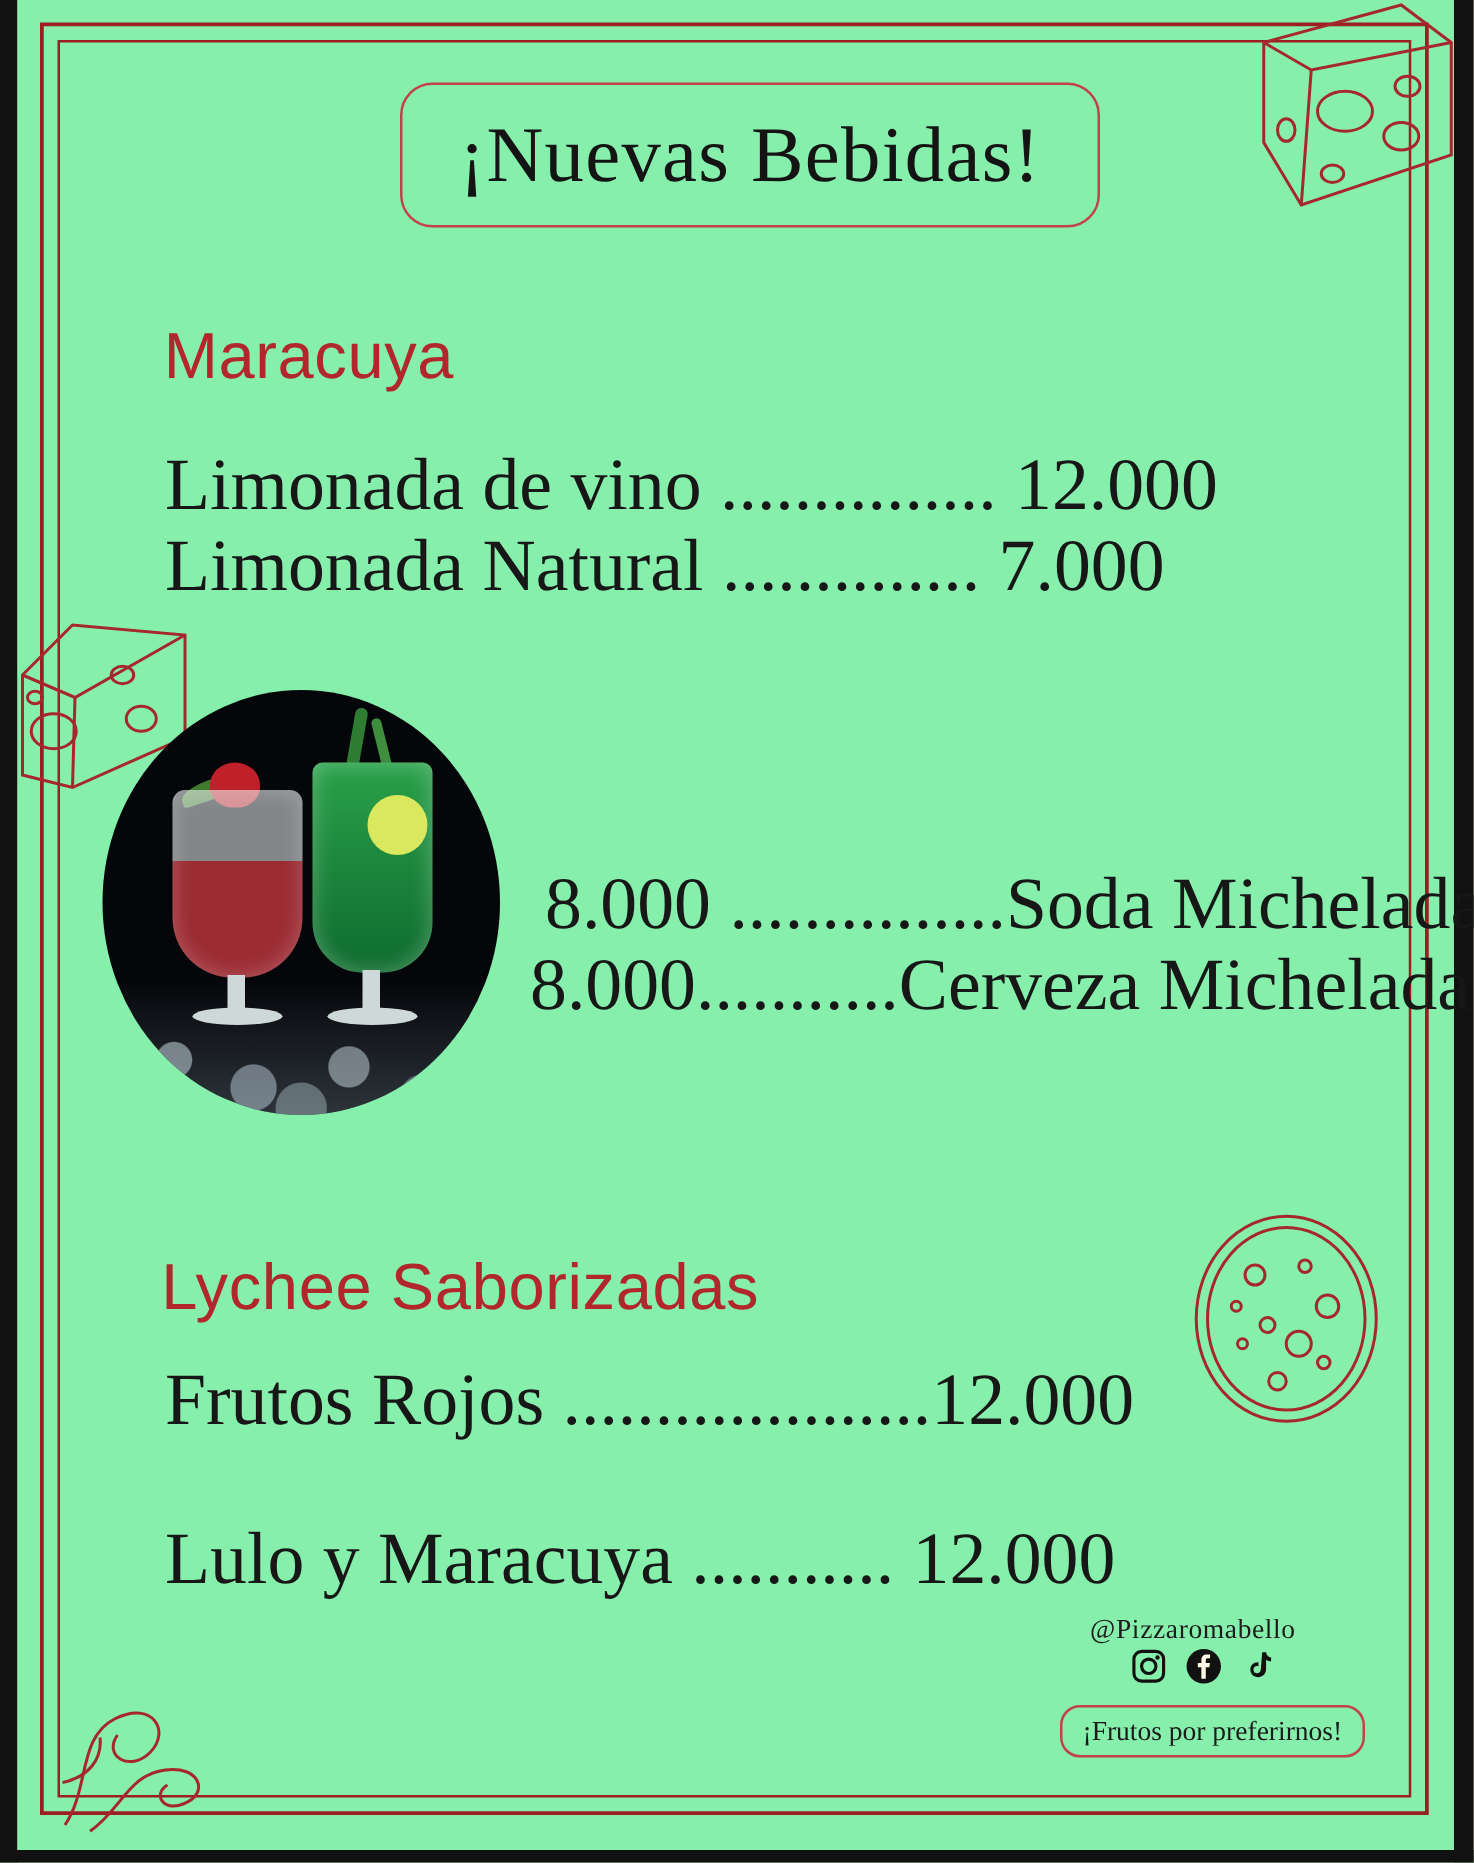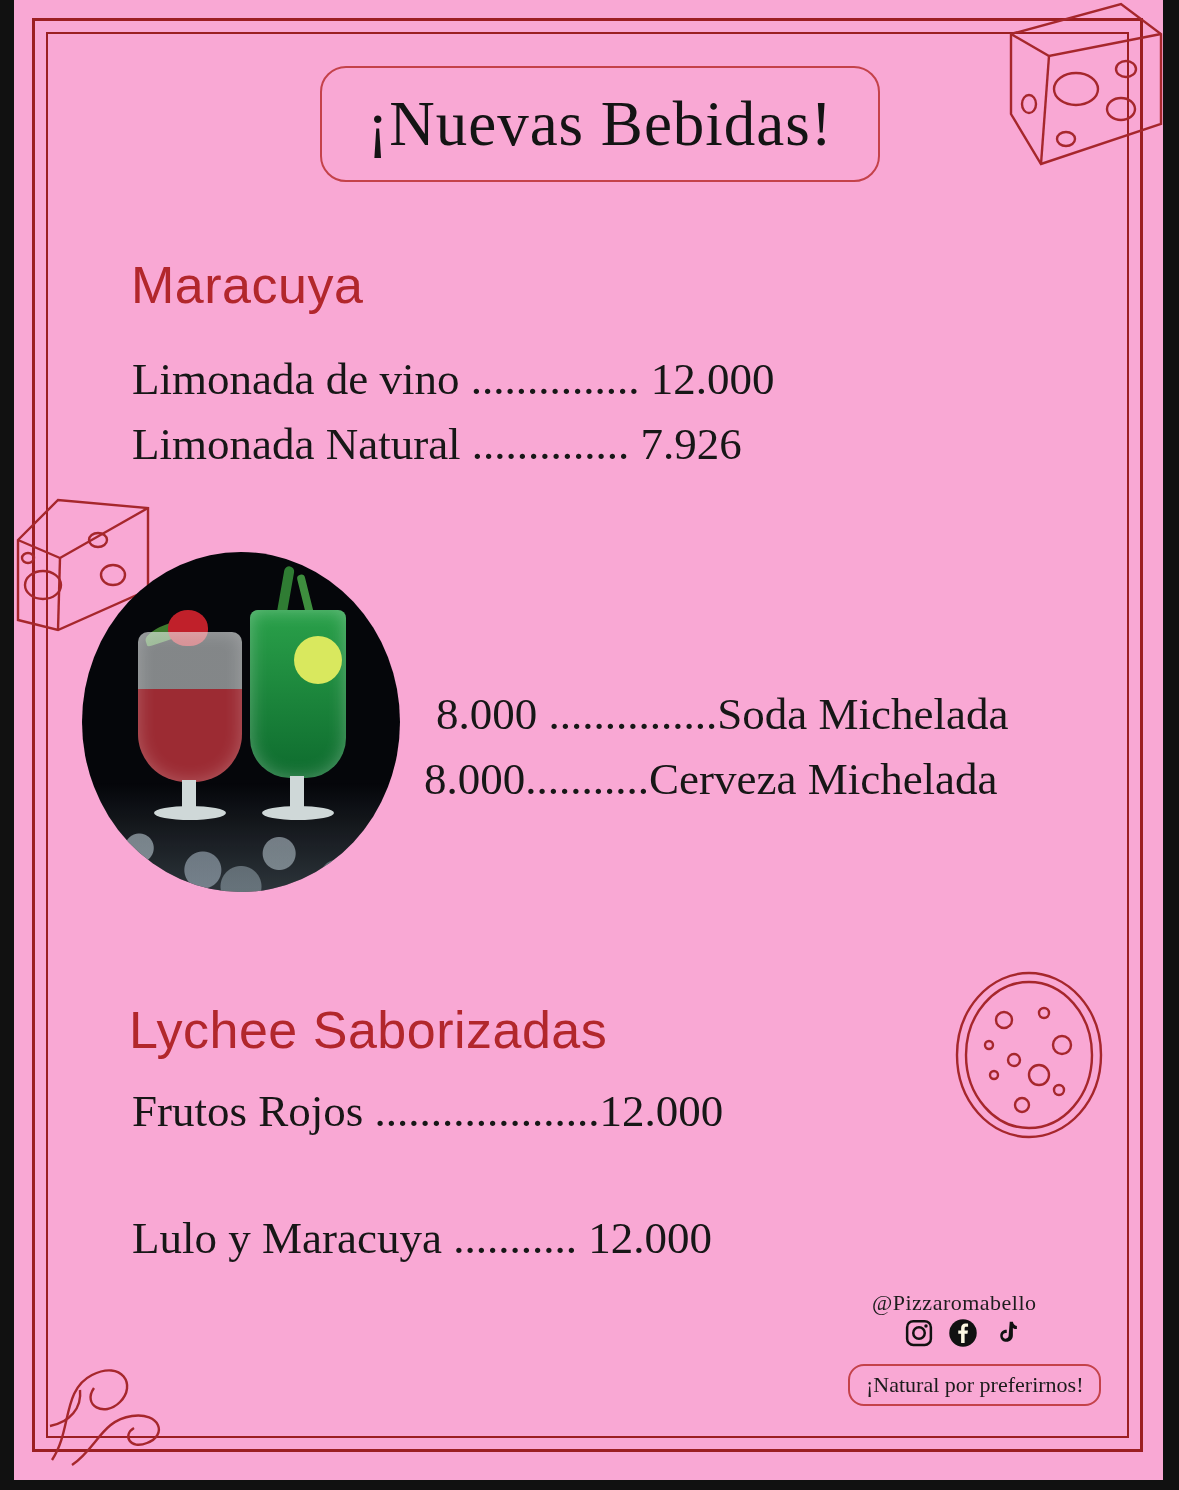--- a/index.html
+++ b/index.html
@@ -30,21 +30,21 @@
   .edge-left  { left: 0; top: 0; width: 14px; height: 1490px; }
   .edge-right { right: 0; top: 0; width: 16px; height: 1490px; }
   .edge-bottom{ left: 0; bottom: 0; width: 1179px; height: 10px; }
 
   .sheet {
     position: absolute;
     left: 14px;
     top: 0;
     width: 1149px;
     height: 1480px;
-    background: #f9a8d4;
+    background: #86efac;
   }
 
   
   .frame-outer {
     position: absolute;
     left: 18px;
     top: 18px;
     right: 20px;
     bottom: 28px;
     border: 3px solid #9c1f22;
@@ -86,21 +86,21 @@
     color: #b2272c;
     font-family: "Liberation Sans", sans-serif;
     font-weight: 400;
     letter-spacing: 0.5px;
   }
   #head-limonadas { left: 117px; top: 255px; }
   #head-sodas     { left: 115px; top: 1000px; }
 
   .menu-line {
     position: absolute;
-    font-size: 45px;
+    font-size: 59px;
     color: #171717;
     white-space: nowrap;
     font-family: "Liberation Serif", serif;
   }
 
   
   #lim-0 { left: 118px; top: 353px; }
   #lim-1 { left: 118px; top: 418px; }
 
   
@@ -284,21 +284,21 @@
       <path d="M30 135 C 55 118, 60 90, 90 86 C 118 82, 126 105, 105 113 C 88 120, 80 105, 92 98"></path>
       <path d="M8 96 C 28 92, 40 78, 38 60"></path>
     </svg>
 
     <div class="title-wrap">
       <span class="title-text">¡Nuevas Bebidas!</span>
     </div>
 
     <div class="section-head" id="head-limonadas">Maracuya</div>
     <div class="menu-line" id="lim-0">Limonada de vino ............... 12.000</div>
-    <div class="menu-line" id="lim-1">Limonada Natural ..............  7.926</div>
+    <div class="menu-line" id="lim-1">Limonada Natural ..............  7.000</div>
 
     <div class="photo">
       <div class="ice"></div>
       <div class="glass-red">
         <div class="leaf"></div>
         <div class="berry"></div>
         <div class="bowl"></div>
         <div class="stem"></div>
         <div class="foot"></div>
       </div>
@@ -329,16 +329,16 @@
       </svg>
       <svg class="soc" viewBox="0 0 24 24">
         <circle cx="12" cy="12" r="11" fill="#111"></circle>
         <path d="M13.3 20V12.6h2.3l.35-2.7h-2.65V8.2c0-.78.22-1.3 1.33-1.3h1.42V4.5c-.25-.03-1.1-.1-2.08-.1-2.06 0-3.47 1.26-3.47 3.56V9.9H8.2v2.7h2.28V20z" fill="#fdf8e3"></path>
       </svg>
       <svg class="soc" viewBox="0 0 24 24">
         <path d="M14.2 3h2.5c.25 1.9 1.3 3.1 3.2 3.35v2.5c-1.2.05-2.3-.3-3.2-.95v5.9c0 3.1-2.3 5.2-5.1 5.2-2.8 0-5-2-5-4.9 0-2.9 2.3-4.9 5.2-4.7v2.6c-.3-.08-.6-.1-.9-.1-1.3 0-2.3 1-2.3 2.3 0 1.3 1 2.3 2.3 2.3 1.3 0 2.4-.95 2.4-2.45z" fill="#111"></path>
       </svg>
     </div>
 
-    <div class="thanks">¡Natural por preferirnos!</div>
+    <div class="thanks">¡Frutos por preferirnos!</div>
 
   </div>
 </div>
 
 </body></html>

